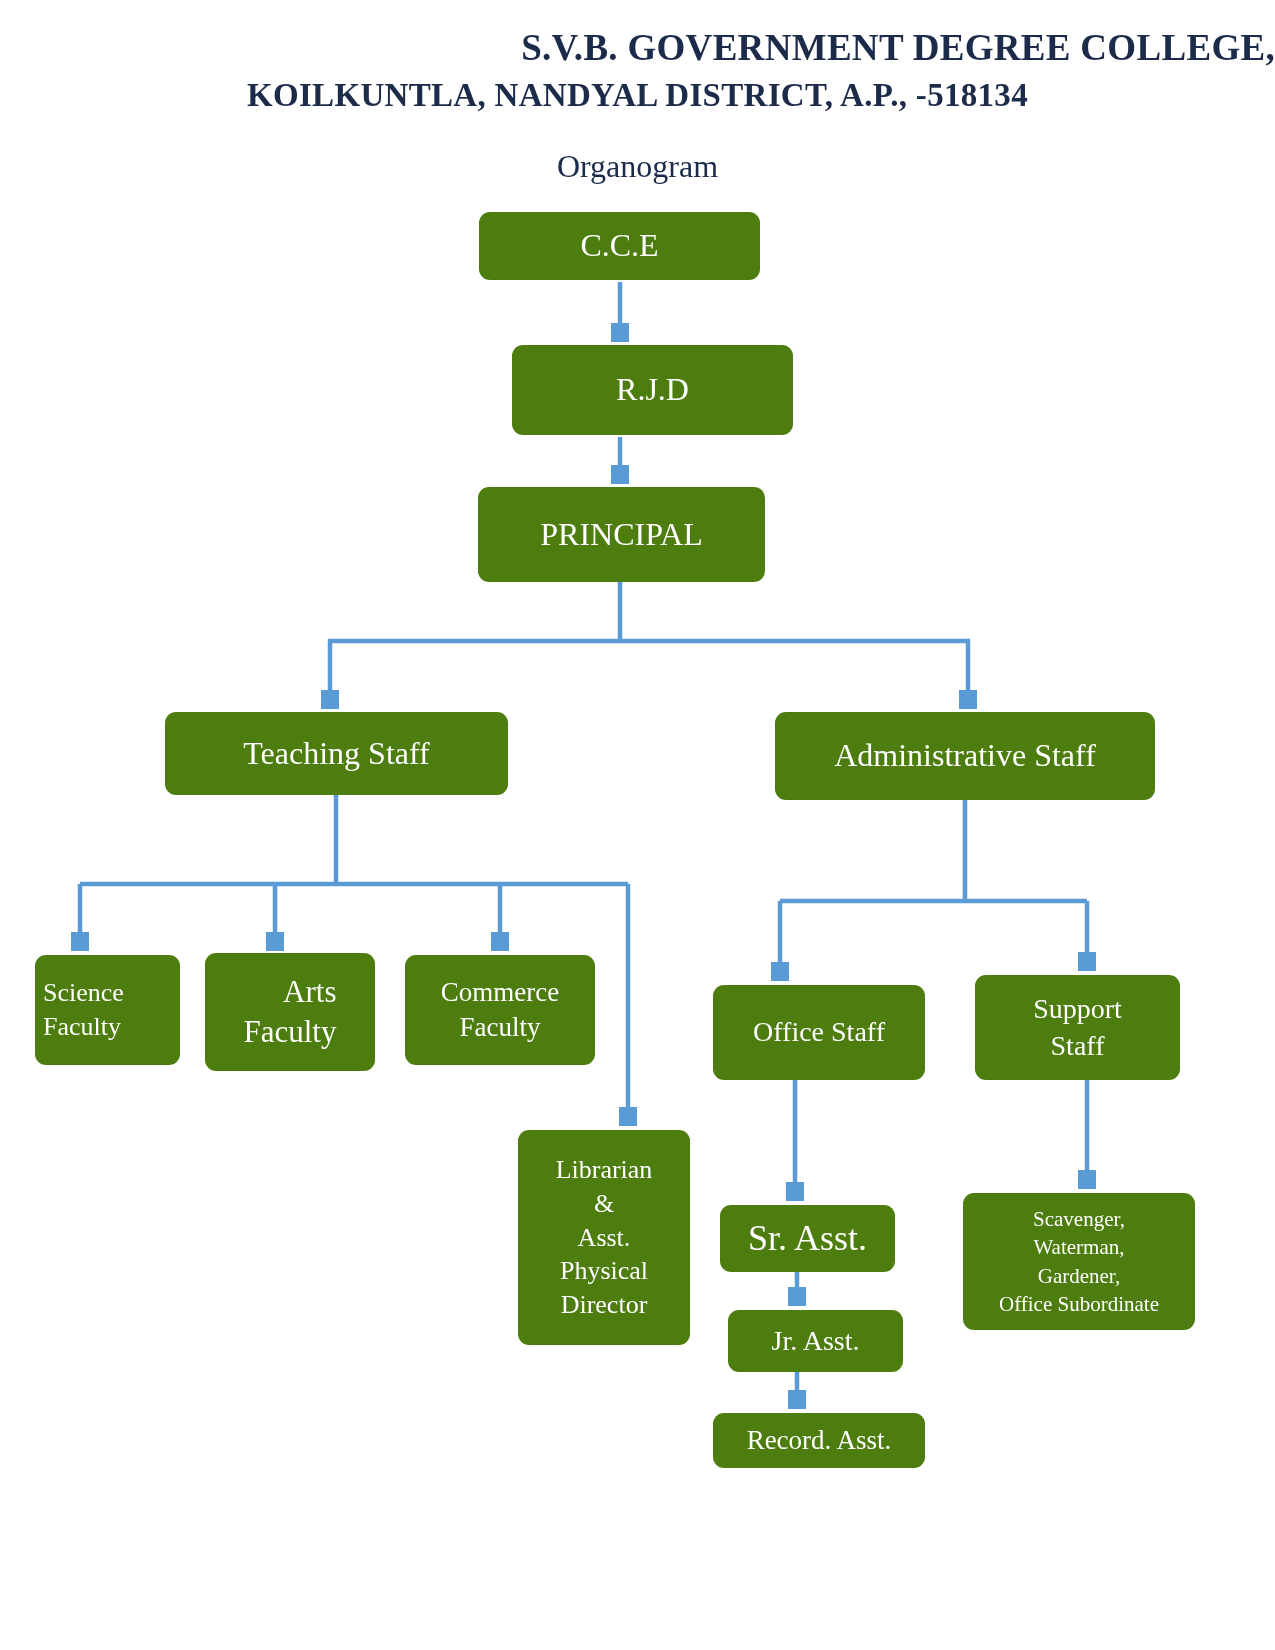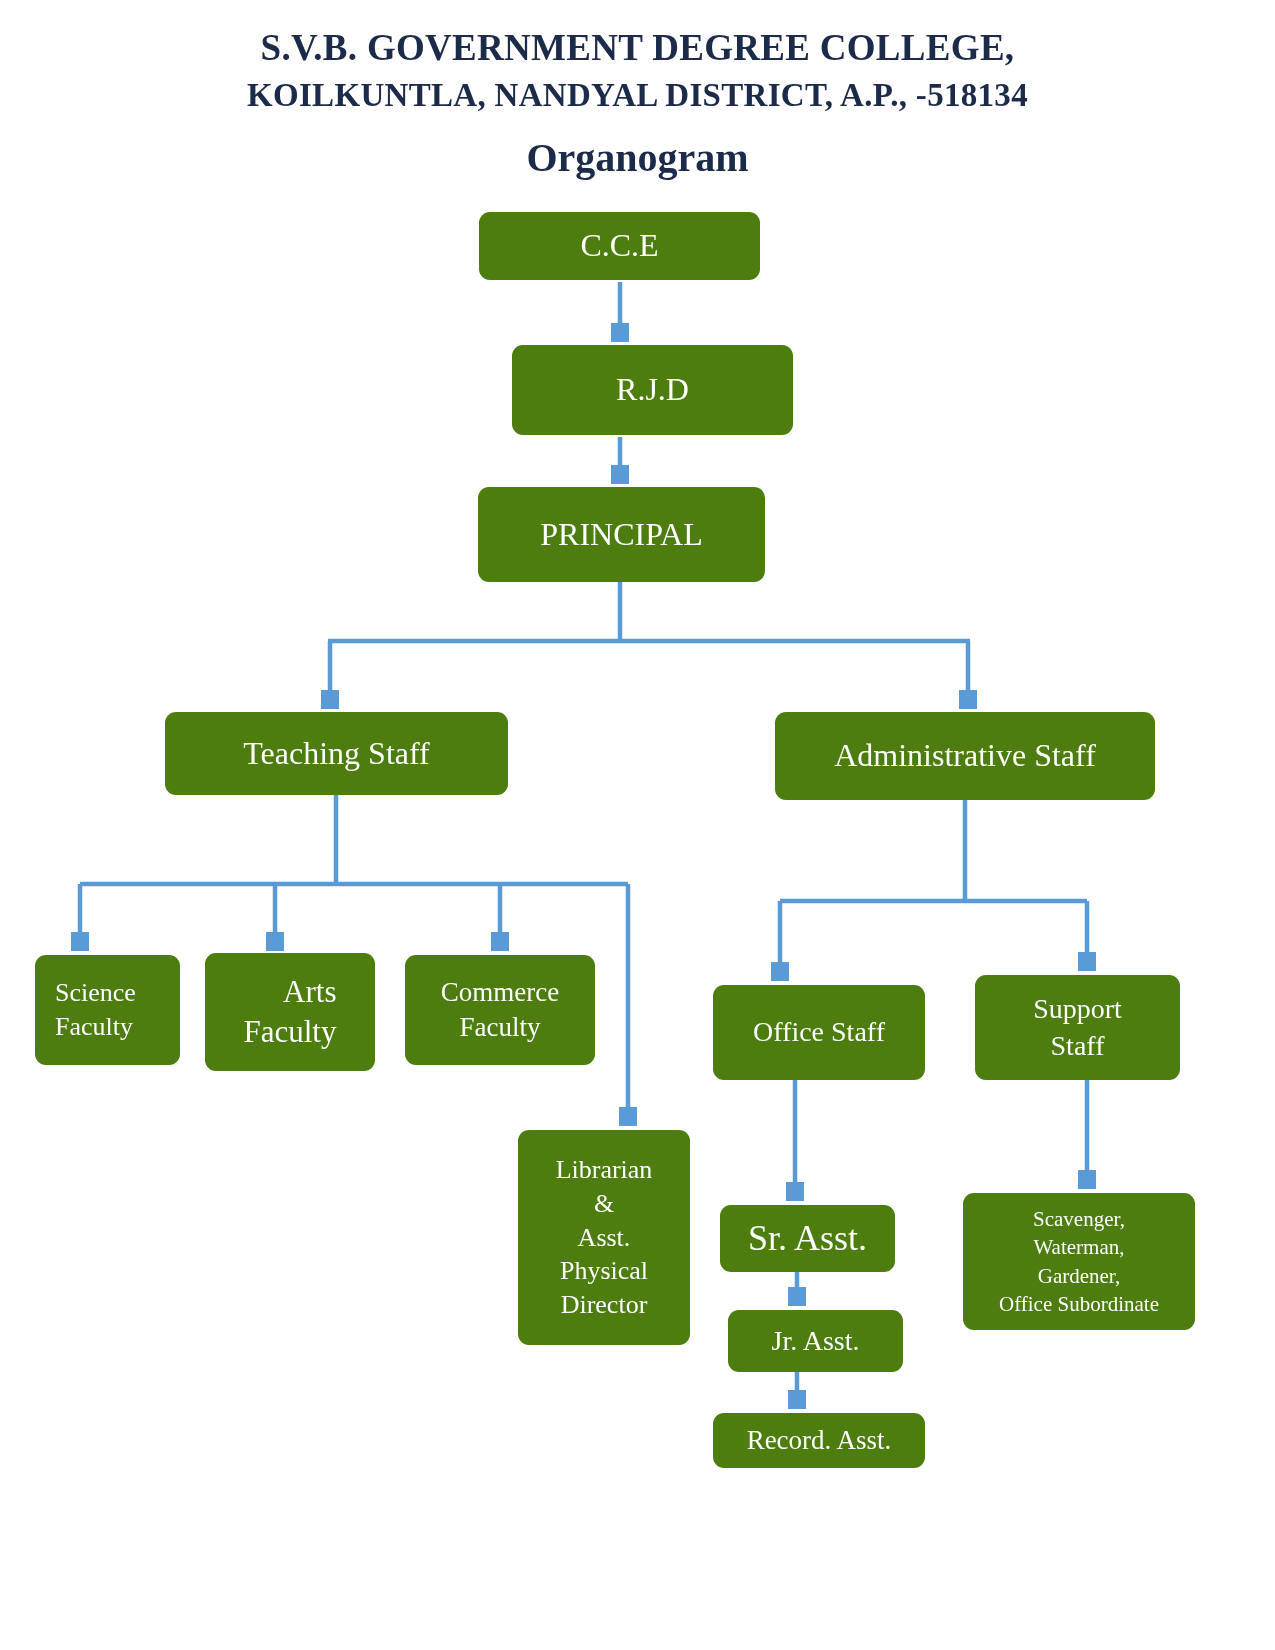--- a/index.html
+++ b/index.html
@@ -5,23 +5,23 @@
   html, body { margin: 0; padding: 0; background: #ffffff; }
   .page {
     position: relative;
     width: 1275px;
     height: 1650px;
     background: #ffffff;
     font-family: "Liberation Serif", "DejaVu Serif", serif;
     overflow: hidden;
   }
   .header { position: absolute; left: 0; top: 26px; width: 100%; text-align: center; color: #1c2b4a; z-index: 3; }
-  .title-line1 { font-size: 37px; font-weight: bold; letter-spacing: 0.3px; }
+  .title-line1 { font-size: 37px; font-weight: bold; letter-spacing: 0.3px; text-align: right; }
   .title-line2 { font-size: 33px; font-weight: bold; margin-top: 8px; letter-spacing: 0.3px; }
-  .subtitle { font-size: 40px; font-weight: bold; margin-top: 20px; }
+  .subtitle { font-size: 32px; font-weight: normal; margin-top: 34px; }
   .connectors { position: absolute; left: 0; top: 0; width: 1275px; height: 1650px; z-index: 1; }
   .connectors path { stroke: #5b9bd5; stroke-width: 4.5; fill: none; }
   .node {
     position: absolute;
     z-index: 2;
     box-sizing: border-box;
     background: #4d7c0f;
     color: #ffffff;
     border-radius: 11px;
     display: flex;
@@ -31,21 +31,21 @@
     white-space: pre-line;
     line-height: 1.3;
     padding: 4px 8px;
   }
   .n-cce        { left: 479px; top: 212px;  width: 281px; height: 68px;  font-size: 32px; }
   .n-rjd        { left: 479px; top: 345px;  width: 281px; height: 90px;  font-size: 32px; margin-left: 33px; }
   .n-principal  { left: 478px; top: 487px;  width: 287px; height: 95px;  font-size: 32px; }
   .n-teaching   { left: 165px; top: 712px;  width: 343px; height: 83px;  font-size: 32px; }
   .n-admin      { left: 775px; top: 712px;  width: 380px; height: 88px;  font-size: 32px; }
   .n-science    { left: 35px;  top: 955px;  width: 145px; height: 110px; font-size: 26px;
-                  justify-content: flex-start; text-align: left; padding-left: 20px; }
+                  justify-content: flex-start; text-align: left; padding-left: 8px; }
   .n-arts       { left: 205px; top: 953px;  width: 170px; height: 118px; font-size: 31px; text-align: right; }
   .n-commerce   { left: 405px; top: 955px;  width: 190px; height: 110px; font-size: 27px; }
   .n-librarian  { left: 518px; top: 1130px; width: 172px; height: 215px; font-size: 26px; }
   .n-office     { left: 713px; top: 985px;  width: 212px; height: 95px;  font-size: 28px; }
   .n-support    { left: 975px; top: 975px;  width: 205px; height: 105px; font-size: 28px; }
   .n-sr         { left: 720px; top: 1205px; width: 175px; height: 67px;  font-size: 36px; }
   .n-jr         { left: 728px; top: 1310px; width: 175px; height: 62px;  font-size: 28px; }
   .n-record     { left: 713px; top: 1413px; width: 212px; height: 55px;  font-size: 27px; }
   .n-scavenger  { left: 963px; top: 1193px; width: 232px; height: 137px; font-size: 21px; line-height: 1.35; }
 </style>

